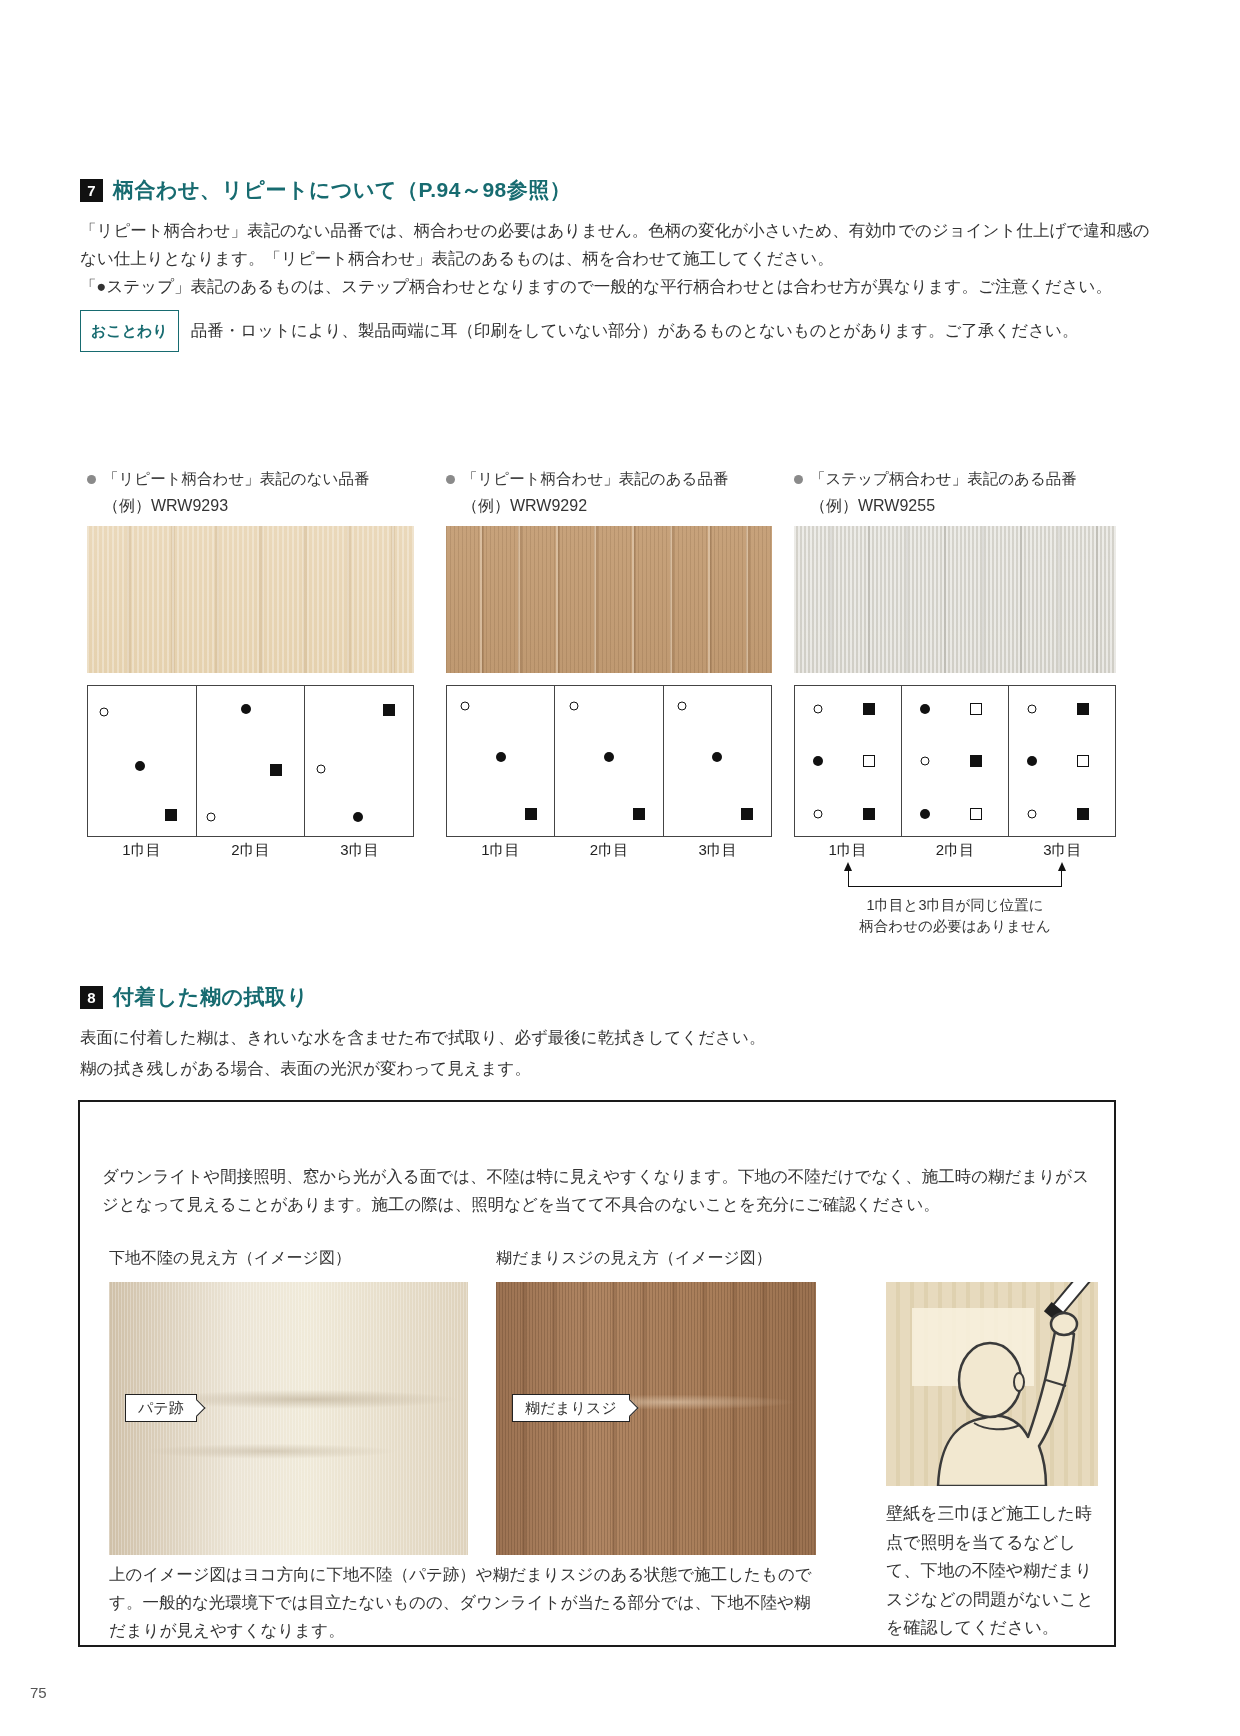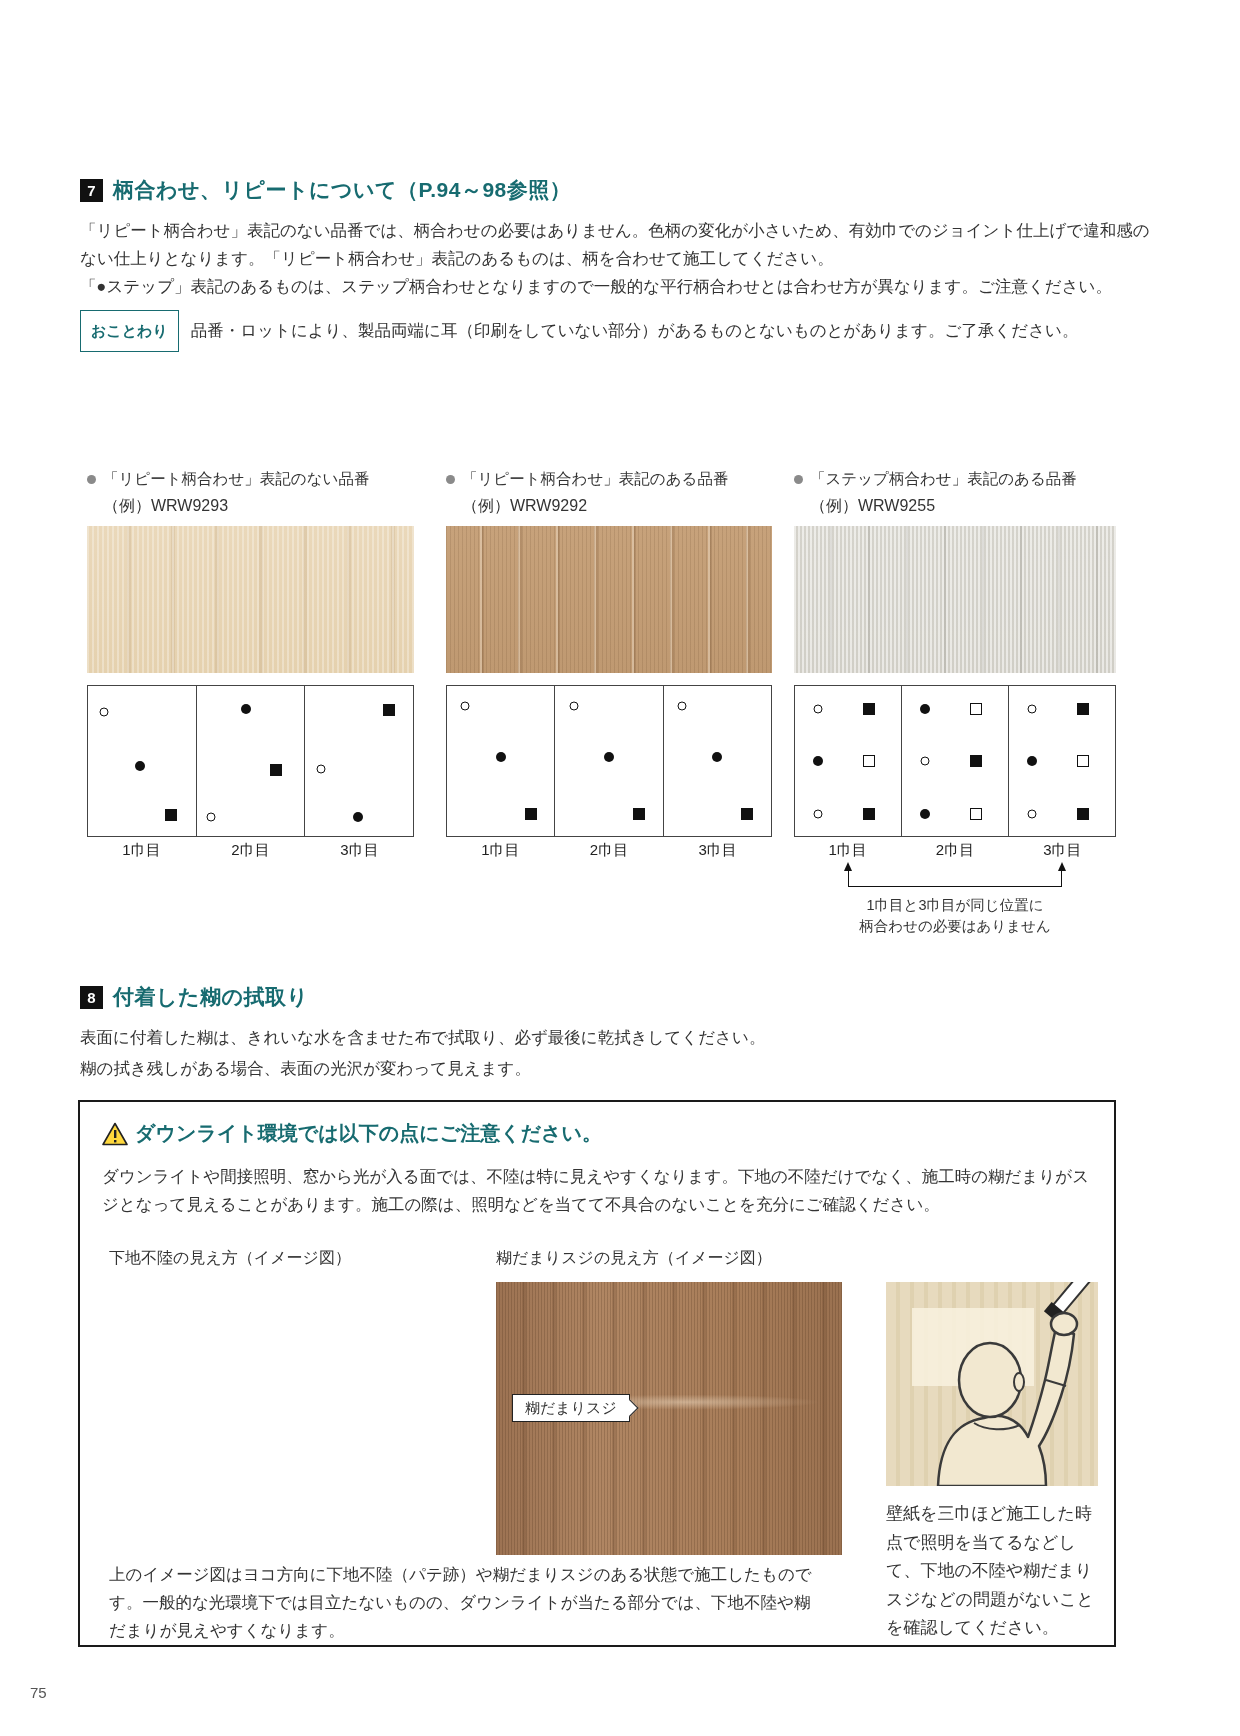--- a/index.html
+++ b/index.html
@@ -78,21 +78,21 @@
   .warn-title{position:absolute;left:22px;top:18px;display:flex;align-items:center;gap:7px;}
   .warn-title span{font-size:20px;font-weight:bold;color:var(--accent);}
   .warn-body{position:absolute;left:22px;top:60px;width:998px;font-size:16.5px;line-height:28px;}
   .imglabel{position:absolute;top:146px;font-size:16px;}
   .wimg{position:absolute;top:180px;height:273px;}
   .img1{width:359px;background:
         radial-gradient(60% 5% at 55% 43%,rgba(150,130,100,.38),rgba(0,0,0,0) 70%),
         radial-gradient(50% 4% at 45% 62%,rgba(150,130,100,.30),rgba(0,0,0,0) 70%),
         repeating-linear-gradient(90deg,rgba(255,255,255,.28) 0 1px,rgba(0,0,0,0) 1px 3px),
         linear-gradient(90deg,#cfc0a8,#ece5d6 35%,#f0ead9 55%,#ded2bc);}
-  .img2{width:346px;background:
+  .img2{width:320px;background:
         radial-gradient(55% 4% at 55% 44%,rgba(235,215,190,.55),rgba(0,0,0,0) 70%),
         repeating-linear-gradient(90deg,rgba(60,35,15,.20) 0 1px,rgba(0,0,0,0) 1px 3px),
         repeating-linear-gradient(90deg,rgba(0,0,0,0) 0 26px,rgba(70,40,20,.16) 26px 30px),
         linear-gradient(90deg,#9c7252,#b08663 30%,#a87d59 70%,#9a7150); text-align: right;}
   .callout{position:absolute;left:16px;top:112px;background:#fff;border:1.5px solid #222;
            font-size:15px;padding:4px 12px;line-height:18px;}
   .callout::after{content:'';position:absolute;right:-7px;top:50%;
            transform:translateY(-50%) rotate(45deg);width:11px;height:11px;background:#fff;
            border-top:1.5px solid #222;border-right:1.5px solid #222;}
   .illus{position:absolute;left:806px;top:180px;width:212px;height:204px;}
@@ -235,33 +235,28 @@
   <section class="sec8">
     <div class="sec-head">
       <span class="badge">8</span>
       <h2 class="sec-title">付着した糊の拭取り</h2>
     </div>
     <p style="margin-top:12px;margin-bottom:0;">表面に付着した糊は、きれいな水を含ませた布で拭取り、必ず最後に乾拭きしてください。</p>
     <p style="margin-top:3px;">糊の拭き残しがある場合、表面の光沢が変わって見えます。</p>
   </section>
 
   <div class="warnbox">
-    <div class="warn-title">
-      <svg width="26" height="24" viewBox="0 0 26 24">
-        <path d="M13 1.5 L25 22.5 L1 22.5 Z" fill="#ffd83d" stroke="#222" stroke-width="1.6" stroke-linejoin="round"></path>
-        <rect x="12" y="8" width="2.4" height="8" fill="#222"></rect>
-        <rect x="12" y="18" width="2.4" height="2.4" fill="#222"></rect>
-      </svg>
-      <span>ダウンライト環境では以下の点にご注意ください。</span>
-    </div>
     <p class="warn-body">ダウンライトや間接照明、窓から光が入る面では、不陸は特に見えやすくなります。下地の不陸だけでなく、施工時の糊だまりがスジとなって見えることがあります。施工の際は、照明などを当てて不具合のないことを充分にご確認ください。</p>
 
     <span class="imglabel" style="left:29px;">下地不陸の見え方（イメージ図）</span>
     <span class="imglabel" style="left:416px;">糊だまりスジの見え方（イメージ図）</span>
 
+    <div class="wimg img1" style="left:29px;">
+      <span class="callout">パテ跡</span>
+    </div>
     <div class="wimg img2" style="left:416px;">
       <span class="callout">糊だまりスジ</span>
     </div>
 
     <div class="illus">
       <svg width="212" height="204" viewBox="0 0 212 204">
         <rect width="212" height="204" fill="#e7dabe"></rect>
         <g stroke="#dccda9" stroke-width="4" opacity="0.65">
           <path d="M12 0V204 M26 0V204 M40 0V204 M54 0V204 M68 0V204 M82 0V204 M96 0V204 M110 0V204 M124 0V204 M138 0V204 M152 0V204 M166 0V204 M180 0V204 M194 0V204 M206 0V204"></path>
         </g>

